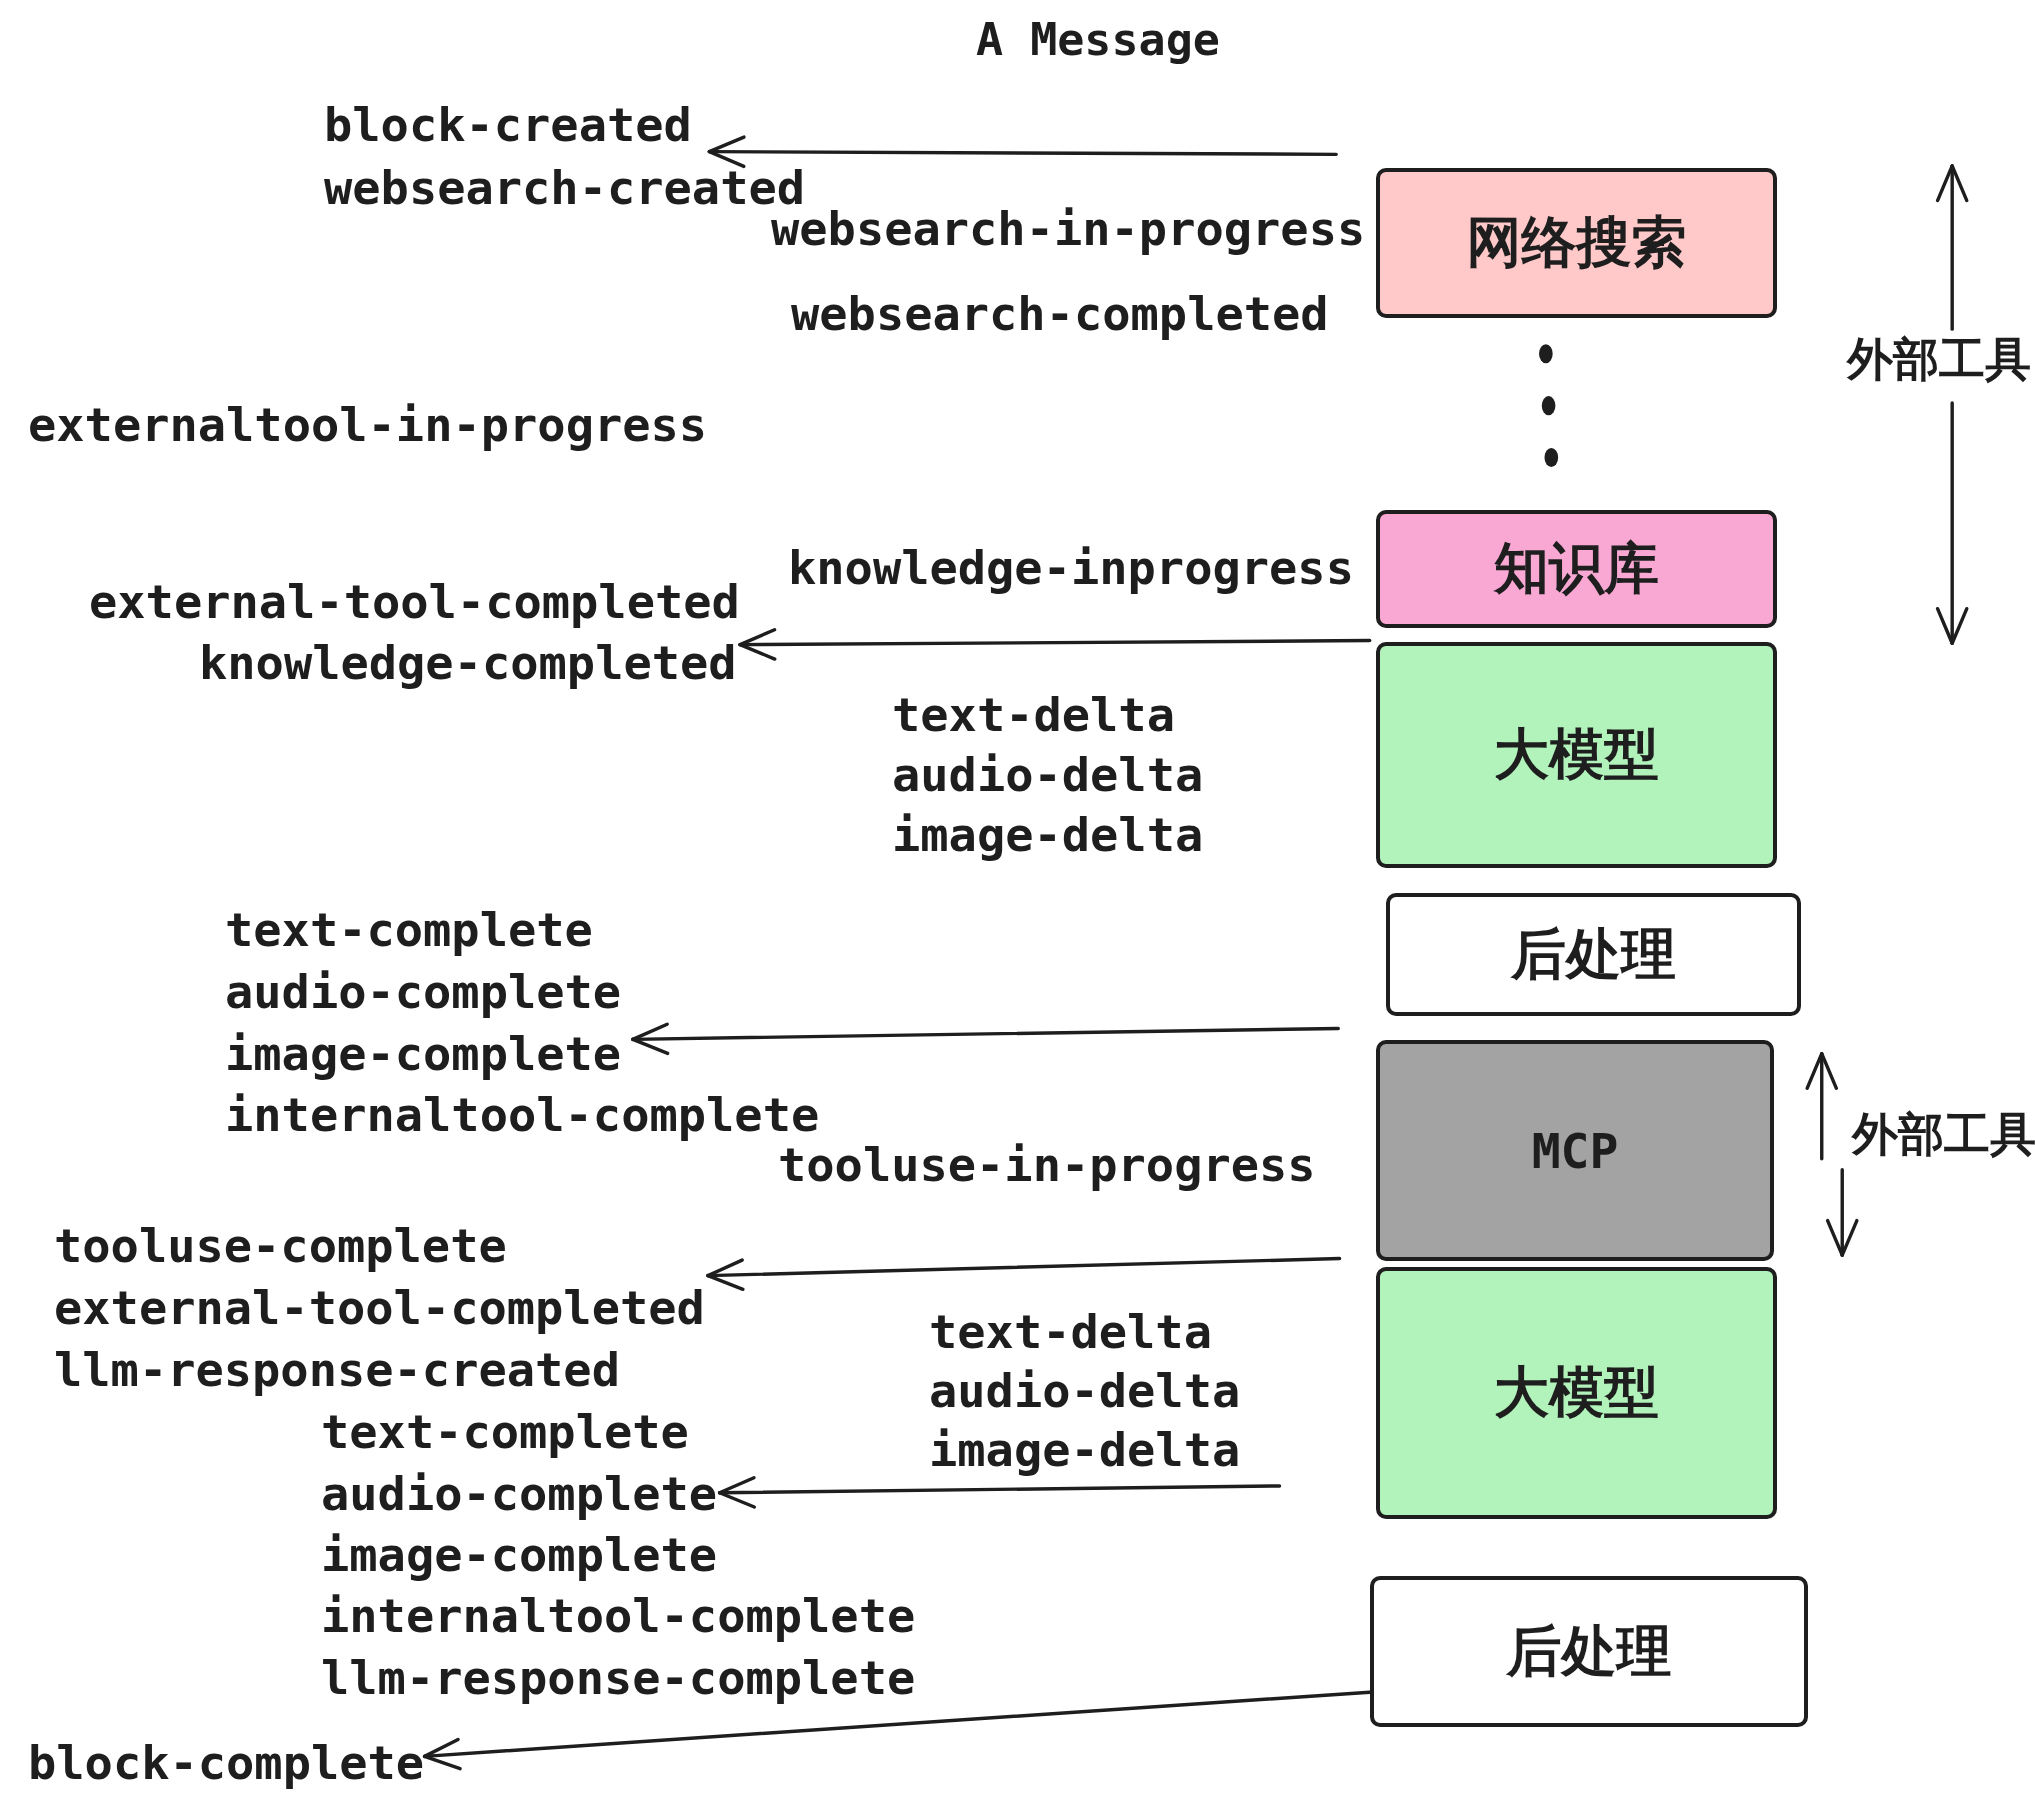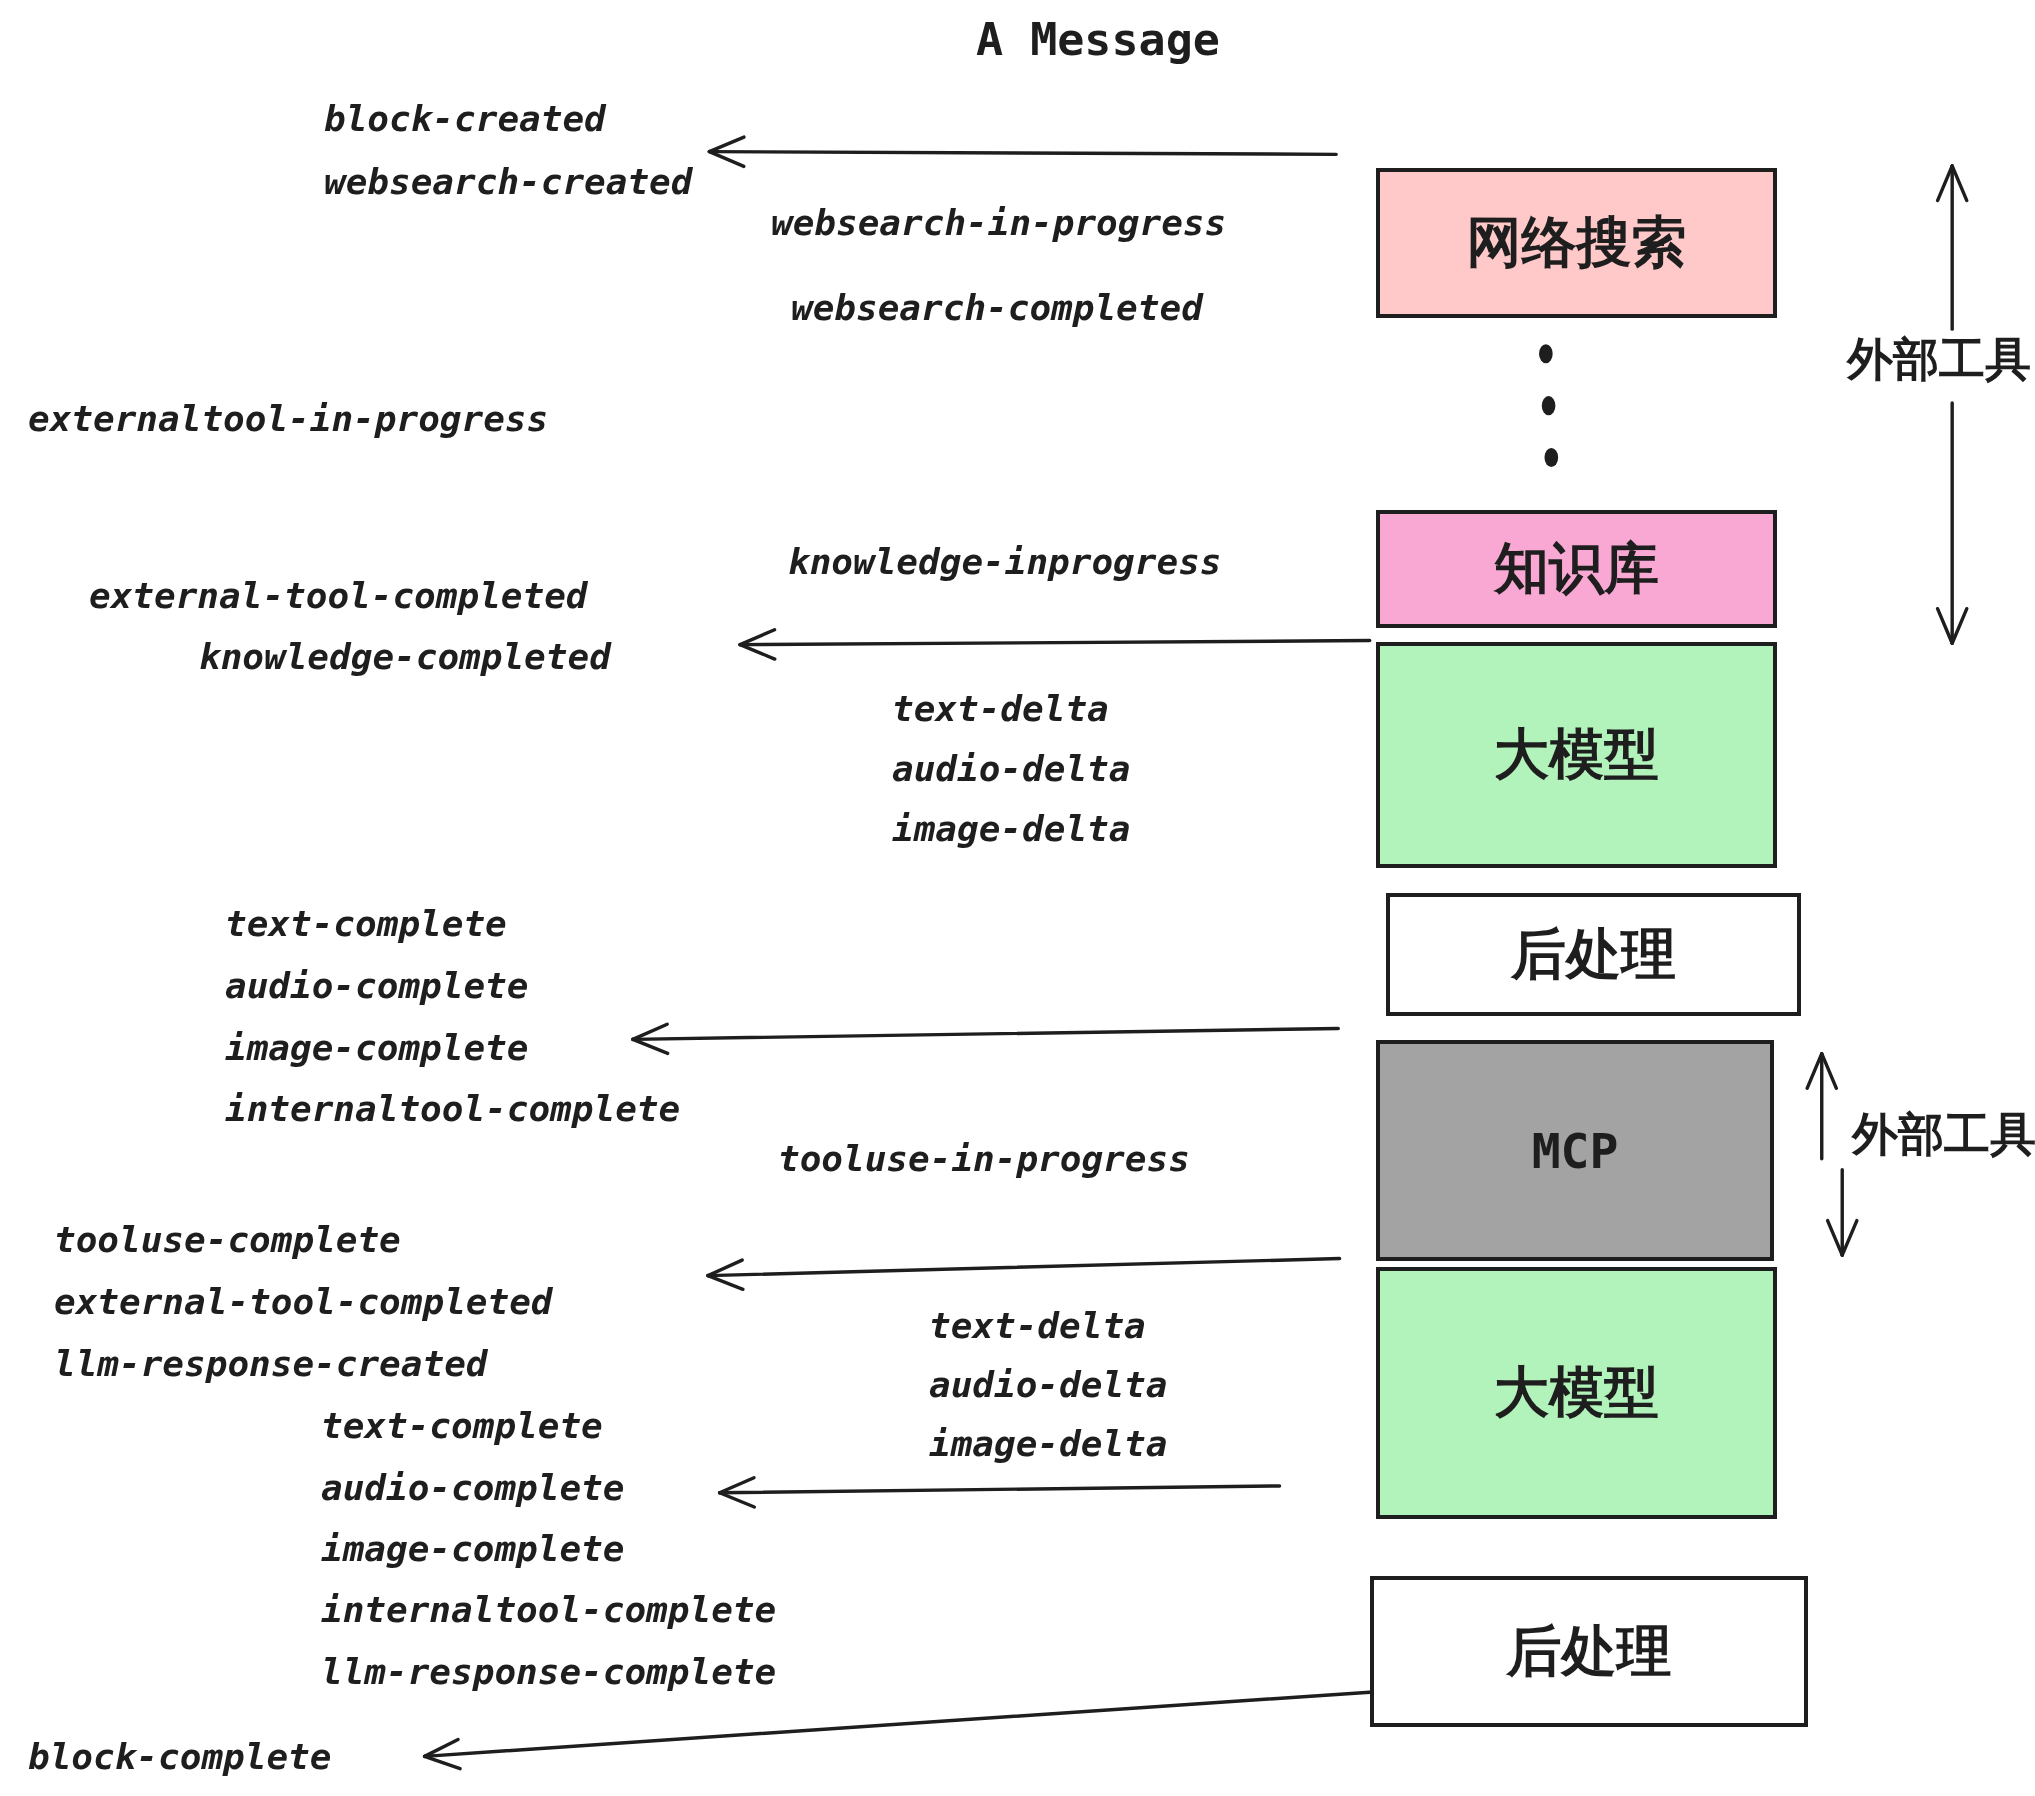--- a/index.html
+++ b/index.html
@@ -15,30 +15,29 @@
   #arrow-layer { position: absolute; left: 0; top: 0; }
   .title {
     position: absolute;
     font-size: 45px;
     line-height: 1;
     white-space: nowrap;
     font-weight: bold;
   }
   .event {
     position: absolute;
-    font-size: 36px;
+    font-size: 47px;
     line-height: 1;
     white-space: nowrap;
     font-weight: bold;
-    font-style: italic;
   }
   .box {
     position: absolute;
     border: 4.1px solid #1e1e1e;
-    border-radius: 0;
+    border-radius: 10px;
     display: flex;
     align-items: center;
     justify-content: center;
     box-sizing: border-box;
   }
   .box.cjk {
     font-family: "DejaVu Sans", "Liberation Sans", sans-serif;
     font-size: 55px;
     font-weight: bold;
   }

